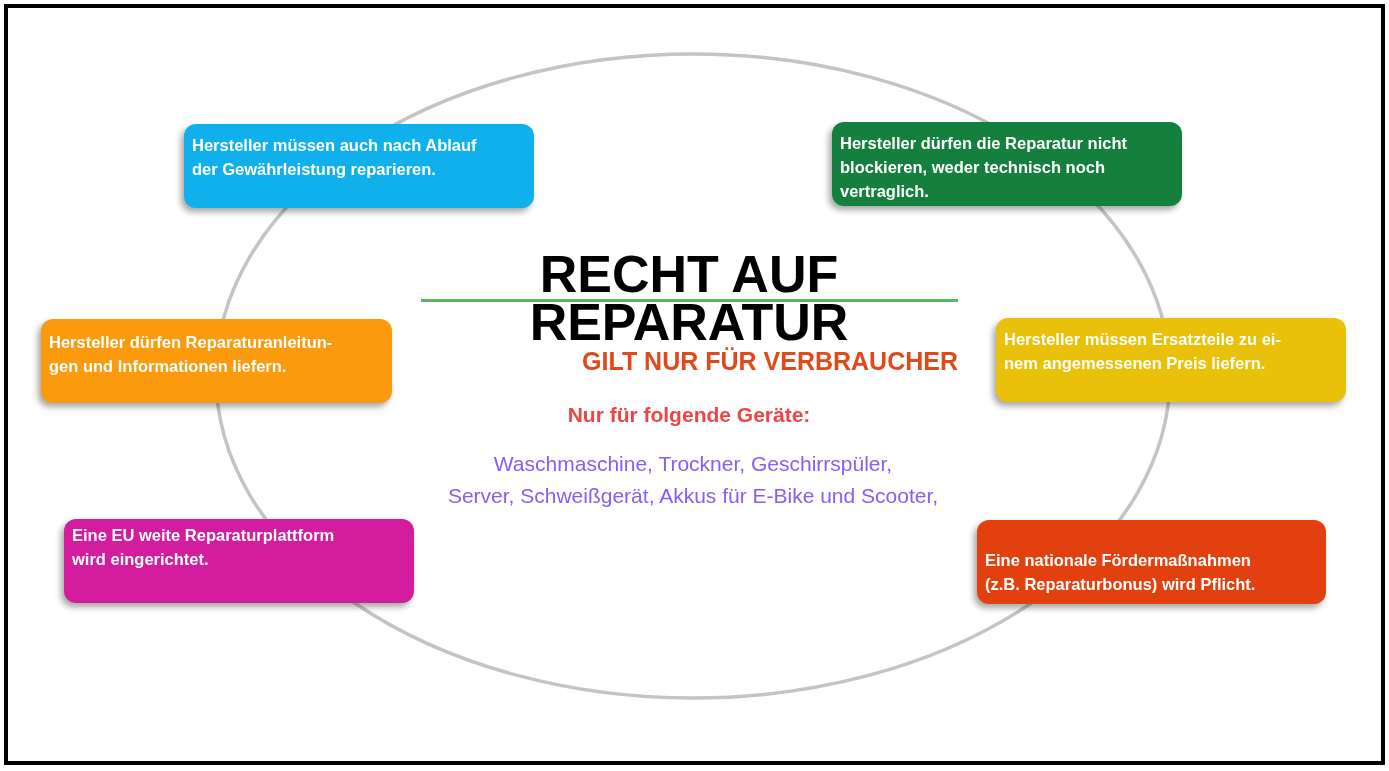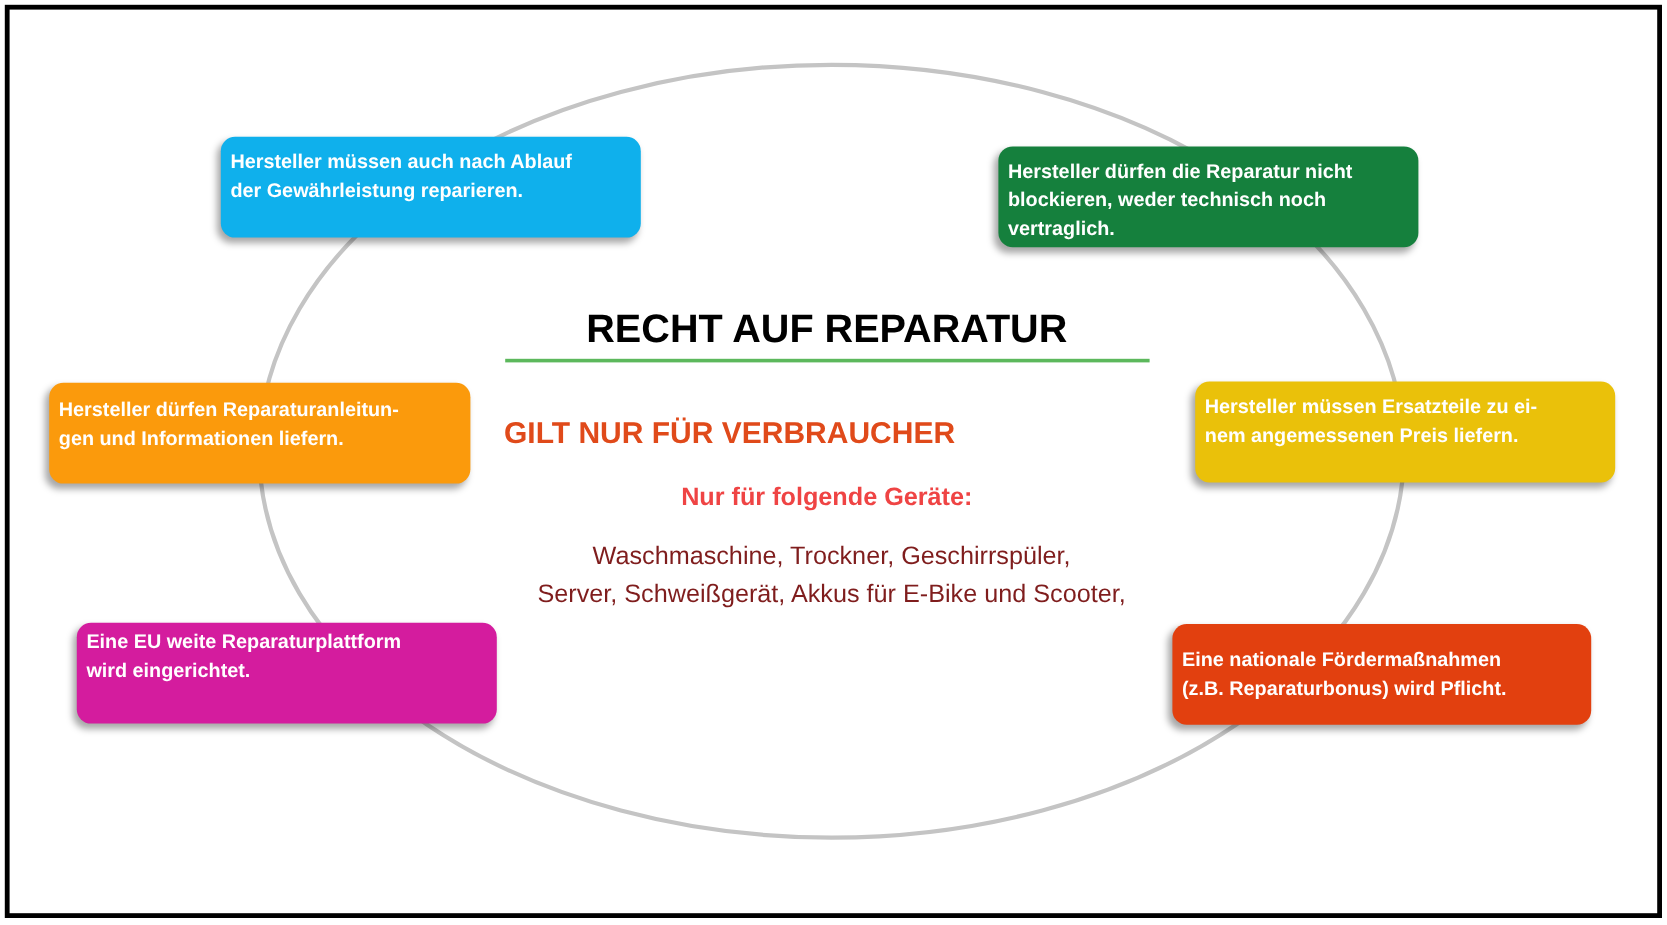--- a/index.html
+++ b/index.html
@@ -42,38 +42,38 @@
       box-shadow: -3px 4px 6px rgba(0,0,0,0.35);
       white-space: pre-line;
     }
     .title {
       position: absolute;
       left: 420px;
       top: 250px;
       width: 538px;
       text-align: center;
       font-weight: bold;
-      font-size: 33px;
+      font-size: 52px;
       line-height: 48px;
       color: #000000;
     }
     .title-underline {
       position: absolute;
       left: 421px;
       top: 299px;
       width: 537px;
       height: 3px;
       background: #5cb85c;
     }
     .subtitle {
       position: absolute;
       left: 420px;
       top: 344px;
       width: 538px;
-      text-align: left;
+      text-align: right;
       font-weight: bold;
       font-size: 25px;
       line-height: 34px;
       color: #e04a1a;
     }
     .devices-heading {
       position: absolute;
       left: 420px;
       top: 400px;
       width: 538px;
@@ -84,50 +84,50 @@
       color: #ef4444;
     }
     .devices-list {
       position: absolute;
       left: 380px;
       top: 448px;
       width: 626px;
       text-align: center;
       font-size: 21px;
       line-height: 31.5px;
-      color: #7f1d1d;
+      color: #8b5cf6;
     }
     .devices-list span { display: block; }
   </style>
 </head>
 <body>
 
 <div class="frame"></div>
 
 <svg class="ellipse-svg" viewBox="0 0 1389 771">
   <ellipse cx="693" cy="376" rx="477" ry="322" fill="none" stroke="#c4c4c4" stroke-width="3.5"></ellipse>
 </svg>
 
-<div class="box" style="left:184px; top:114px; width:350px; height:84px; background:#0fb0ec;">Hersteller müssen auch nach Ablauf
+<div class="box" style="left:184px; top:124px; width:350px; height:84px; background:#0fb0ec;">Hersteller müssen auch nach Ablauf
 der Gewährleistung reparieren.</div>
 
 <div class="box" style="left:832px; top:122px; width:350px; height:84px; background:#15803d;">Hersteller dürfen die Reparatur nicht
 blockieren, weder technisch noch
 vertraglich.</div>
 
 <div class="box" style="left:41px; top:319px; width:351px; height:84px; background:#fb9a0c; padding-top:11px;">Hersteller dürfen Reparaturanleitun-
 gen und Informationen liefern.</div>
 
 <div class="box" style="left:996px; top:318px; width:350px; height:84px; background:#eac10a; ">Hersteller müssen Ersatzteile zu ei-
 nem angemessenen Preis liefern.</div>
 
 <div class="box" style="left:64px; top:519px; width:350px; height:84px; background:#d41c9e; padding-top:4px;">Eine EU weite Reparaturplattform
 wird eingerichtet.</div>
 
-<div class="box" style="left:977px; top:520px; width:349px; height:84px; background:#e2400f; padding-top:18px;">Eine nationale Fördermaßnahmen
+<div class="box" style="left:977px; top:520px; width:349px; height:84px; background:#e2400f; padding-top:28px;">Eine nationale Fördermaßnahmen
 (z.B. Reparaturbonus) wird Pflicht.</div>
 
 <div class="title">RECHT AUF REPARATUR</div>
 <div class="title-underline"></div>
 
 <div class="subtitle">GILT NUR FÜR VERBRAUCHER</div>
 
 <div class="devices-heading">Nur für folgende Geräte:</div>
 
 <div class="devices-list">

